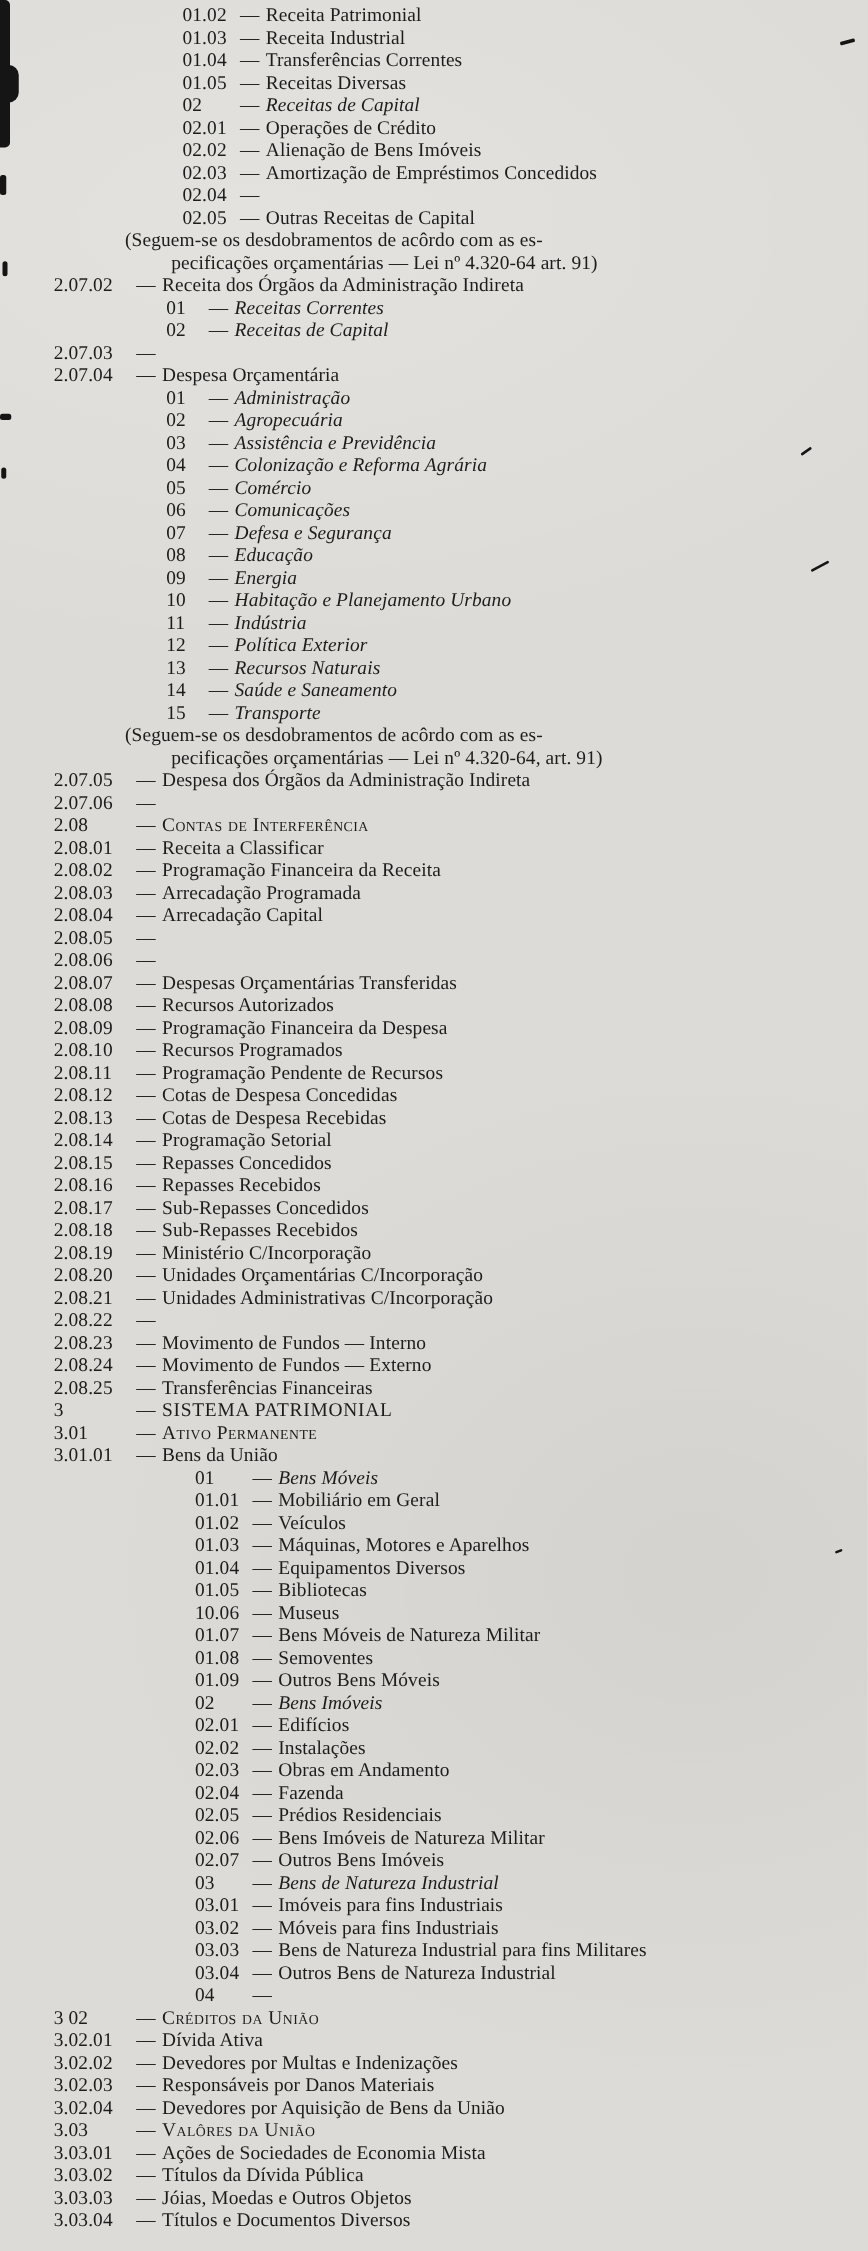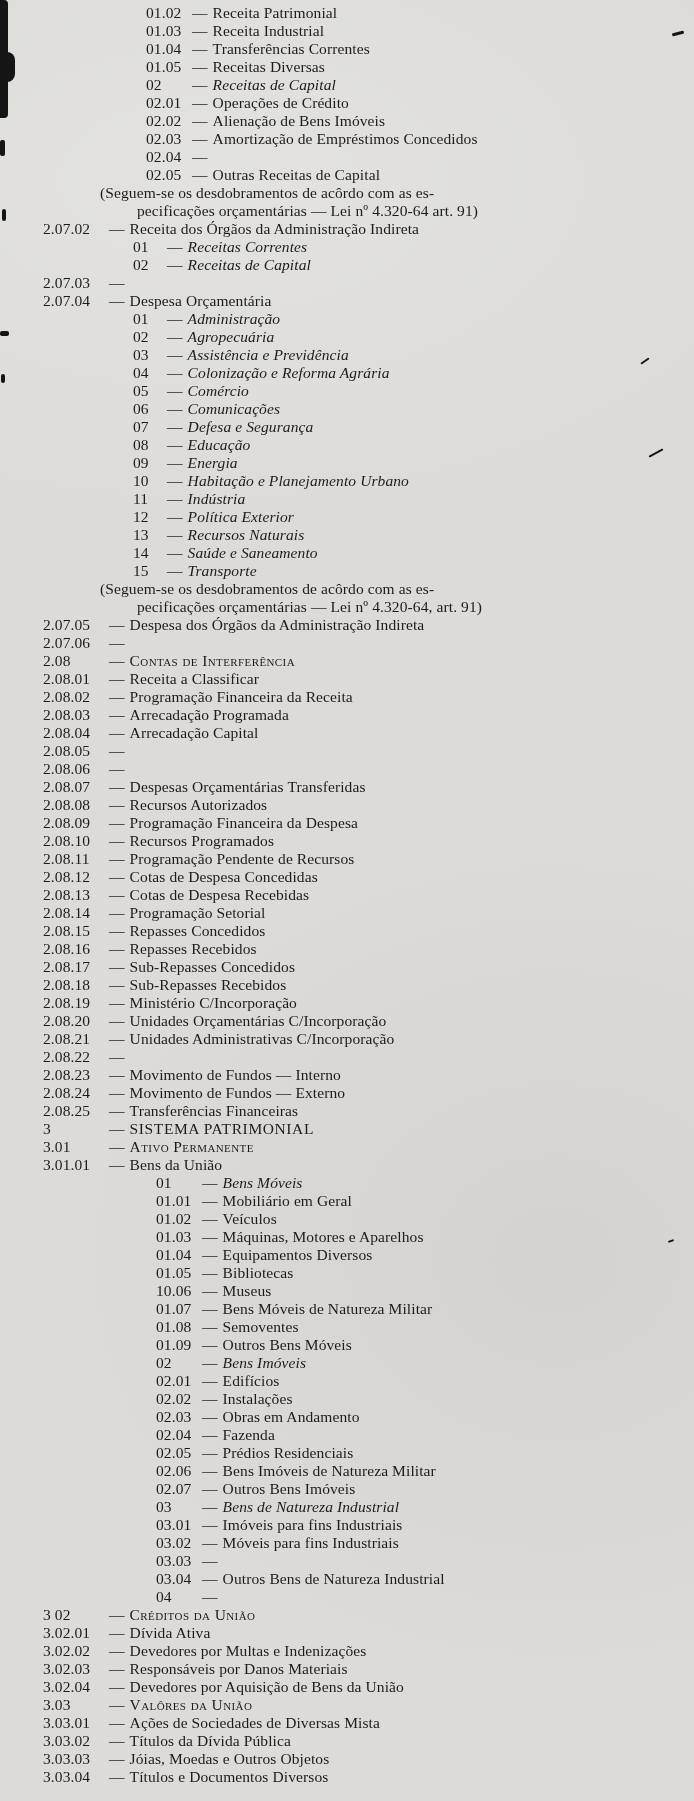--- a/index.html
+++ b/index.html
@@ -490,20 +490,21 @@
         <span class="label">Imóveis para fins Industriais</span>
       </div>
       <div class="line g3">
         <span class="code">03.02</span>
         <span class="dash">—</span>
         <span class="label">Móveis para fins Industriais</span>
       </div>
       <div class="line g3">
         <span class="code">03.03</span>
         <span class="dash">—</span>
+        <span class="label">Bens de Natureza Industrial para fins Militares</span>
       </div>
       <div class="line g3">
         <span class="code">03.04</span>
         <span class="dash">—</span>
         <span class="label">Outros Bens de Natureza Industrial</span>
       </div>
       <div class="line g3 s-i">
         <span class="code">04</span>
         <span class="dash">—</span>
       </div>
@@ -533,21 +534,21 @@
         <span class="label">Devedores por Aquisição de Bens da União</span>
       </div>
       <div class="line h0 s-sc">
         <span class="code">3.03</span>
         <span class="dash">—</span>
         <span class="label">Valôres da União</span>
       </div>
       <div class="line h0">
         <span class="code">3.03.01</span>
         <span class="dash">—</span>
-        <span class="label">Ações de Sociedades de Diversas Mista</span>
+        <span class="label">Ações de Sociedades de Economia Mista</span>
       </div>
       <div class="line h0">
         <span class="code">3.03.02</span>
         <span class="dash">—</span>
         <span class="label">Títulos da Dívida Pública</span>
       </div>
       <div class="line h0">
         <span class="code">3.03.03</span>
         <span class="dash">—</span>
         <span class="label">Jóias, Moedas e Outros Objetos</span>

